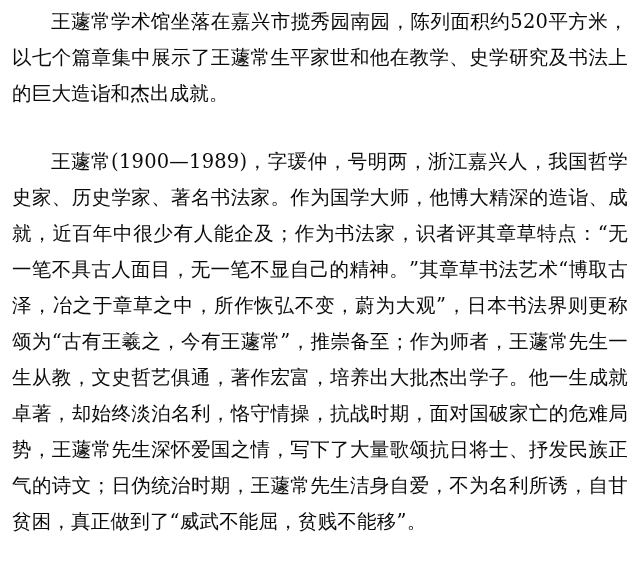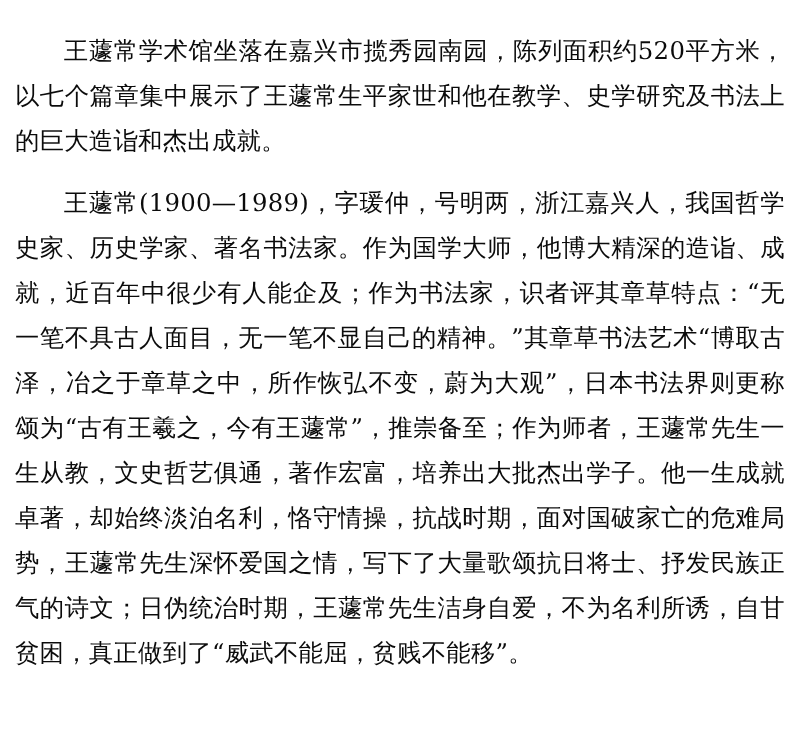--- a/index.html
+++ b/index.html
@@ -10,39 +10,39 @@
   body {
     width: 640px;
     height: 584px;
     overflow: hidden;
     font-family: "DejaVu Serif", "Liberation Serif", serif;
   }
   .page {
     width: 640px;
     height: 492px;
     box-sizing: border-box;
-    padding: 23px 12px 0 12px;
+    padding: 4px 12px 0 12px;
     background: #ffffff;
   }
   .para {
     margin: 0 0 0 0;
     color: #0b0b0b;
     font-size: 19.5px;
     line-height: 36px;
     text-align: justify;
     text-justify: inter-ideograph;
     letter-spacing: 0.2px;
     font-weight: 500;
   }
   .para.first {
     text-indent: 2em;
   }
   .para.second {
     text-indent: 2em;
-    margin-top: 14px;
+    margin-top: 32px;
   }
 </style>
 </head>
 <body>
 
 <div class="page">
   <p class="para first">王蘧常学术馆坐落在嘉兴市揽秀园南园，陈列面积约520平方米，以七个篇章集中展示了王蘧常生平家世和他在教学、史学研究及书法上的巨大造诣和杰出成就。</p>
   <p class="para second">王蘧常(1900—1989)，字瑗仲，号明两，浙江嘉兴人，我国哲学史家、历史学家、著名书法家。作为国学大师，他博大精深的造诣、成就，近百年中很少有人能企及；作为书法家，识者评其章草特点：“无一笔不具古人面目，无一笔不显自己的精神。”其章草书法艺术“博取古泽，冶之于章草之中，所作恢弘不变，蔚为大观”，日本书法界则更称颂为“古有王羲之，今有王蘧常”，推崇备至；作为师者，王蘧常先生一生从教，文史哲艺俱通，著作宏富，培养出大批杰出学子。他一生成就卓著，却始终淡泊名利，恪守情操，抗战时期，面对国破家亡的危难局势，王蘧常先生深怀爱国之情，写下了大量歌颂抗日将士、抒发民族正气的诗文；日伪统治时期，王蘧常先生洁身自爱，不为名利所诱，自甘贫困，真正做到了“威武不能屈，贫贱不能移”。</p>
 </div>
 

